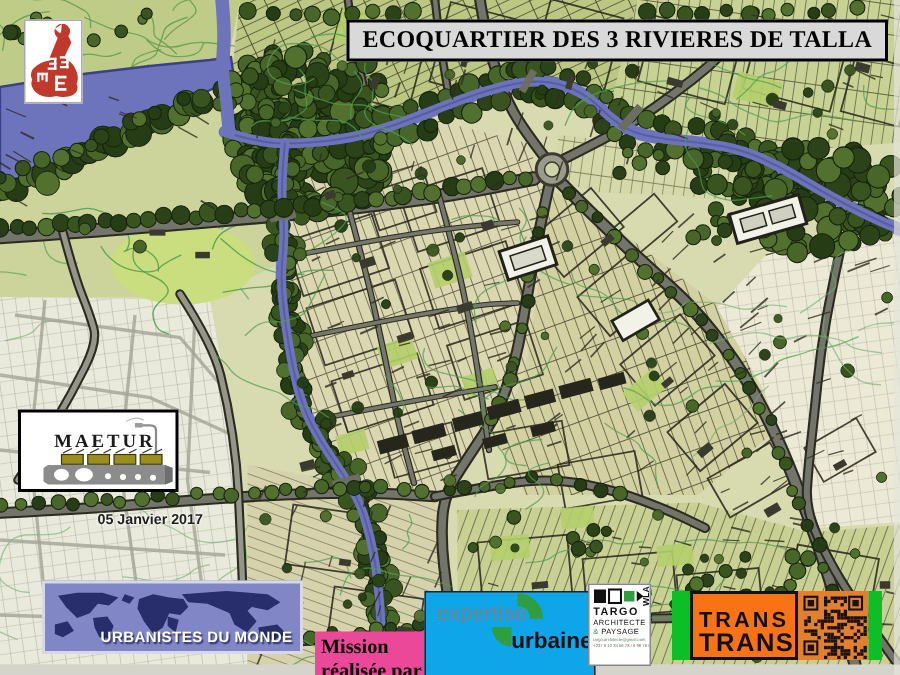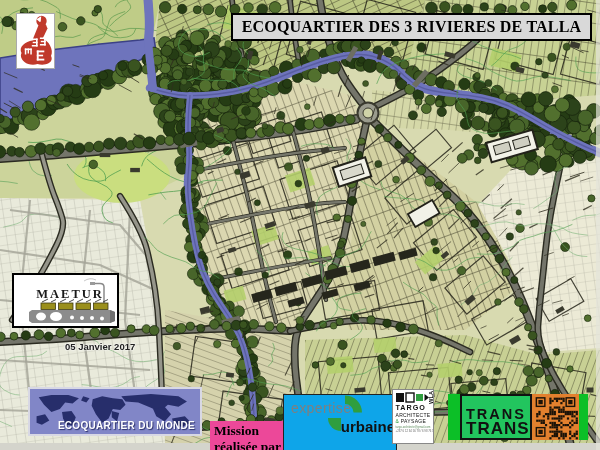--- a/index.html
+++ b/index.html
@@ -1575,21 +1575,21 @@
       <path d="M2,4 L14,2 L30,2 L40,5 L34,10 L27,9 L22,15 L14,18 L7,11 Z" fill="#272e6b"></path>
 <path d="M24,18 L33,17 L37,23 L34,31 L28,30 L25,24 Z" fill="#272e6b"></path>
 <path d="M53,6 L62,3 L72,5 L81,6 L84,11 L79,16 L72,15 L68,24 L62,28 L56,20 L52,12 Z" fill="#272e6b"></path>
 <path d="M71,17 L78,19 L76,27 L71,23 Z" fill="#272e6b"></path>
 <path d="M80,3 L108,1 L134,3 L142,8 L134,13 L124,11 L116,18 L108,14 L96,9 L84,8 Z" fill="#272e6b"></path>
 <path d="M110,15 L121,13 L127,20 L121,27 L113,22 Z" fill="#272e6b"></path>
 <path d="M128,24 L140,22 L146,28 L137,32 L129,29 Z" fill="#272e6b"></path>
 <path d="M44,3 L50,5 L47,9 L42,7 Z" fill="#272e6b"></path>
 <path d="M0,22 L8,20 L12,26 L5,30 L0,28 Z" fill="#272e6b"></path>
 </svg>
-<div class="abs" style="right:5px;bottom:3px;font-weight:bold;font-size:10px;color:#fff;letter-spacing:0.3px;text-shadow:1px 1px 1px rgba(20,25,80,0.8);">ECOQUARTIER DU MONDE</div>
+<div class="abs" style="right:5px;bottom:3px;font-weight:bold;font-size:10px;color:#fff;letter-spacing:0.3px;text-shadow:1px 1px 1px rgba(20,25,80,0.8);">URBANISTES DU MONDE</div>
 </div>
 
 <div class="abs" style="left:210px;top:421px;width:76px;height:36px;background:#ec4899;">
 <div style="font-family:'Liberation Serif',serif;font-weight:bold;font-size:13.5px;color:#000;line-height:16px;padding:2px 0 0 4px;white-space:nowrap;">Mission<br>réalisée par</div>
 </div>
 
 <div class="abs" style="left:283px;top:394px;width:114px;height:62px;background:#0ea5e9;border:1.5px solid #222;">
 <svg width="111" height="43" viewBox="0 0 111 43">
 <text x="7" y="18" font-size="14" fill="#7f7f7f" letter-spacing="0.4">expertise</text>
 <path d="M61,0.5 A17,17 0 0 1 78,17.5 L69.5,17.5 A8.5,8.5 0 0 0 61,9 Z" fill="#2f9e3f"></path>
@@ -1610,21 +1610,21 @@
 <text x="2.5" y="26.5" font-size="5" letter-spacing="0.3" fill="#111">ARCHITECTE</text>
 <text x="2.5" y="32.5" font-size="5" letter-spacing="0.3" fill="#111"><tspan fill="#2f9e3f">&amp;</tspan> PAYSAGE</text>
 <text x="2.5" y="37.5" font-size="2.8" fill="#5a8a5a">targo.architecte@gmail.com</text>
 <text x="2.5" y="41.5" font-size="2.8" fill="#666">+237 6 12 34 56 78 / 6 98 76 54 32</text>
 <text x="38.5" y="19" font-size="5.8" font-weight="bold" fill="#111" transform="rotate(-90 36.5 16)">WLA</text>
 </svg>
 </div>
 
 <div class="abs" style="left:448px;top:394px;width:12px;height:46px;background:#0cbf27;"></div>
 
-<div class="abs" style="left:460px;top:394px;width:72px;height:46px;background:#22c55e;border:2px solid #111;">
+<div class="abs" style="left:460px;top:394px;width:72px;height:46px;background:#f97316;border:2px solid #111;">
 <div style="font-weight:bold;font-size:14.5px;color:#111;letter-spacing:2px;line-height:14.5px;padding:11px 0 0 4px;">TRANS<br><span style="font-size:17px;letter-spacing:1px;">TRANS</span></div>
 </div>
 
 <div class="abs" style="left:532px;top:394px;width:47px;height:46px;background:#e2802e;">
 <svg width="47" height="46" viewBox="0 0 44 44">
       <rect x="3" y="3" width="9.5" height="9.5" fill="#1a1208"></rect>
       <rect x="4.36" y="4.36" width="6.79" height="6.79" fill="#e2802e"></rect>
       <rect x="5.71" y="5.71" width="4.07" height="4.07" fill="#1a1208"></rect>
       <rect x="31.5" y="3" width="9.5" height="9.5" fill="#1a1208"></rect>
       <rect x="32.86" y="4.36" width="6.79" height="6.79" fill="#e2802e"></rect>

